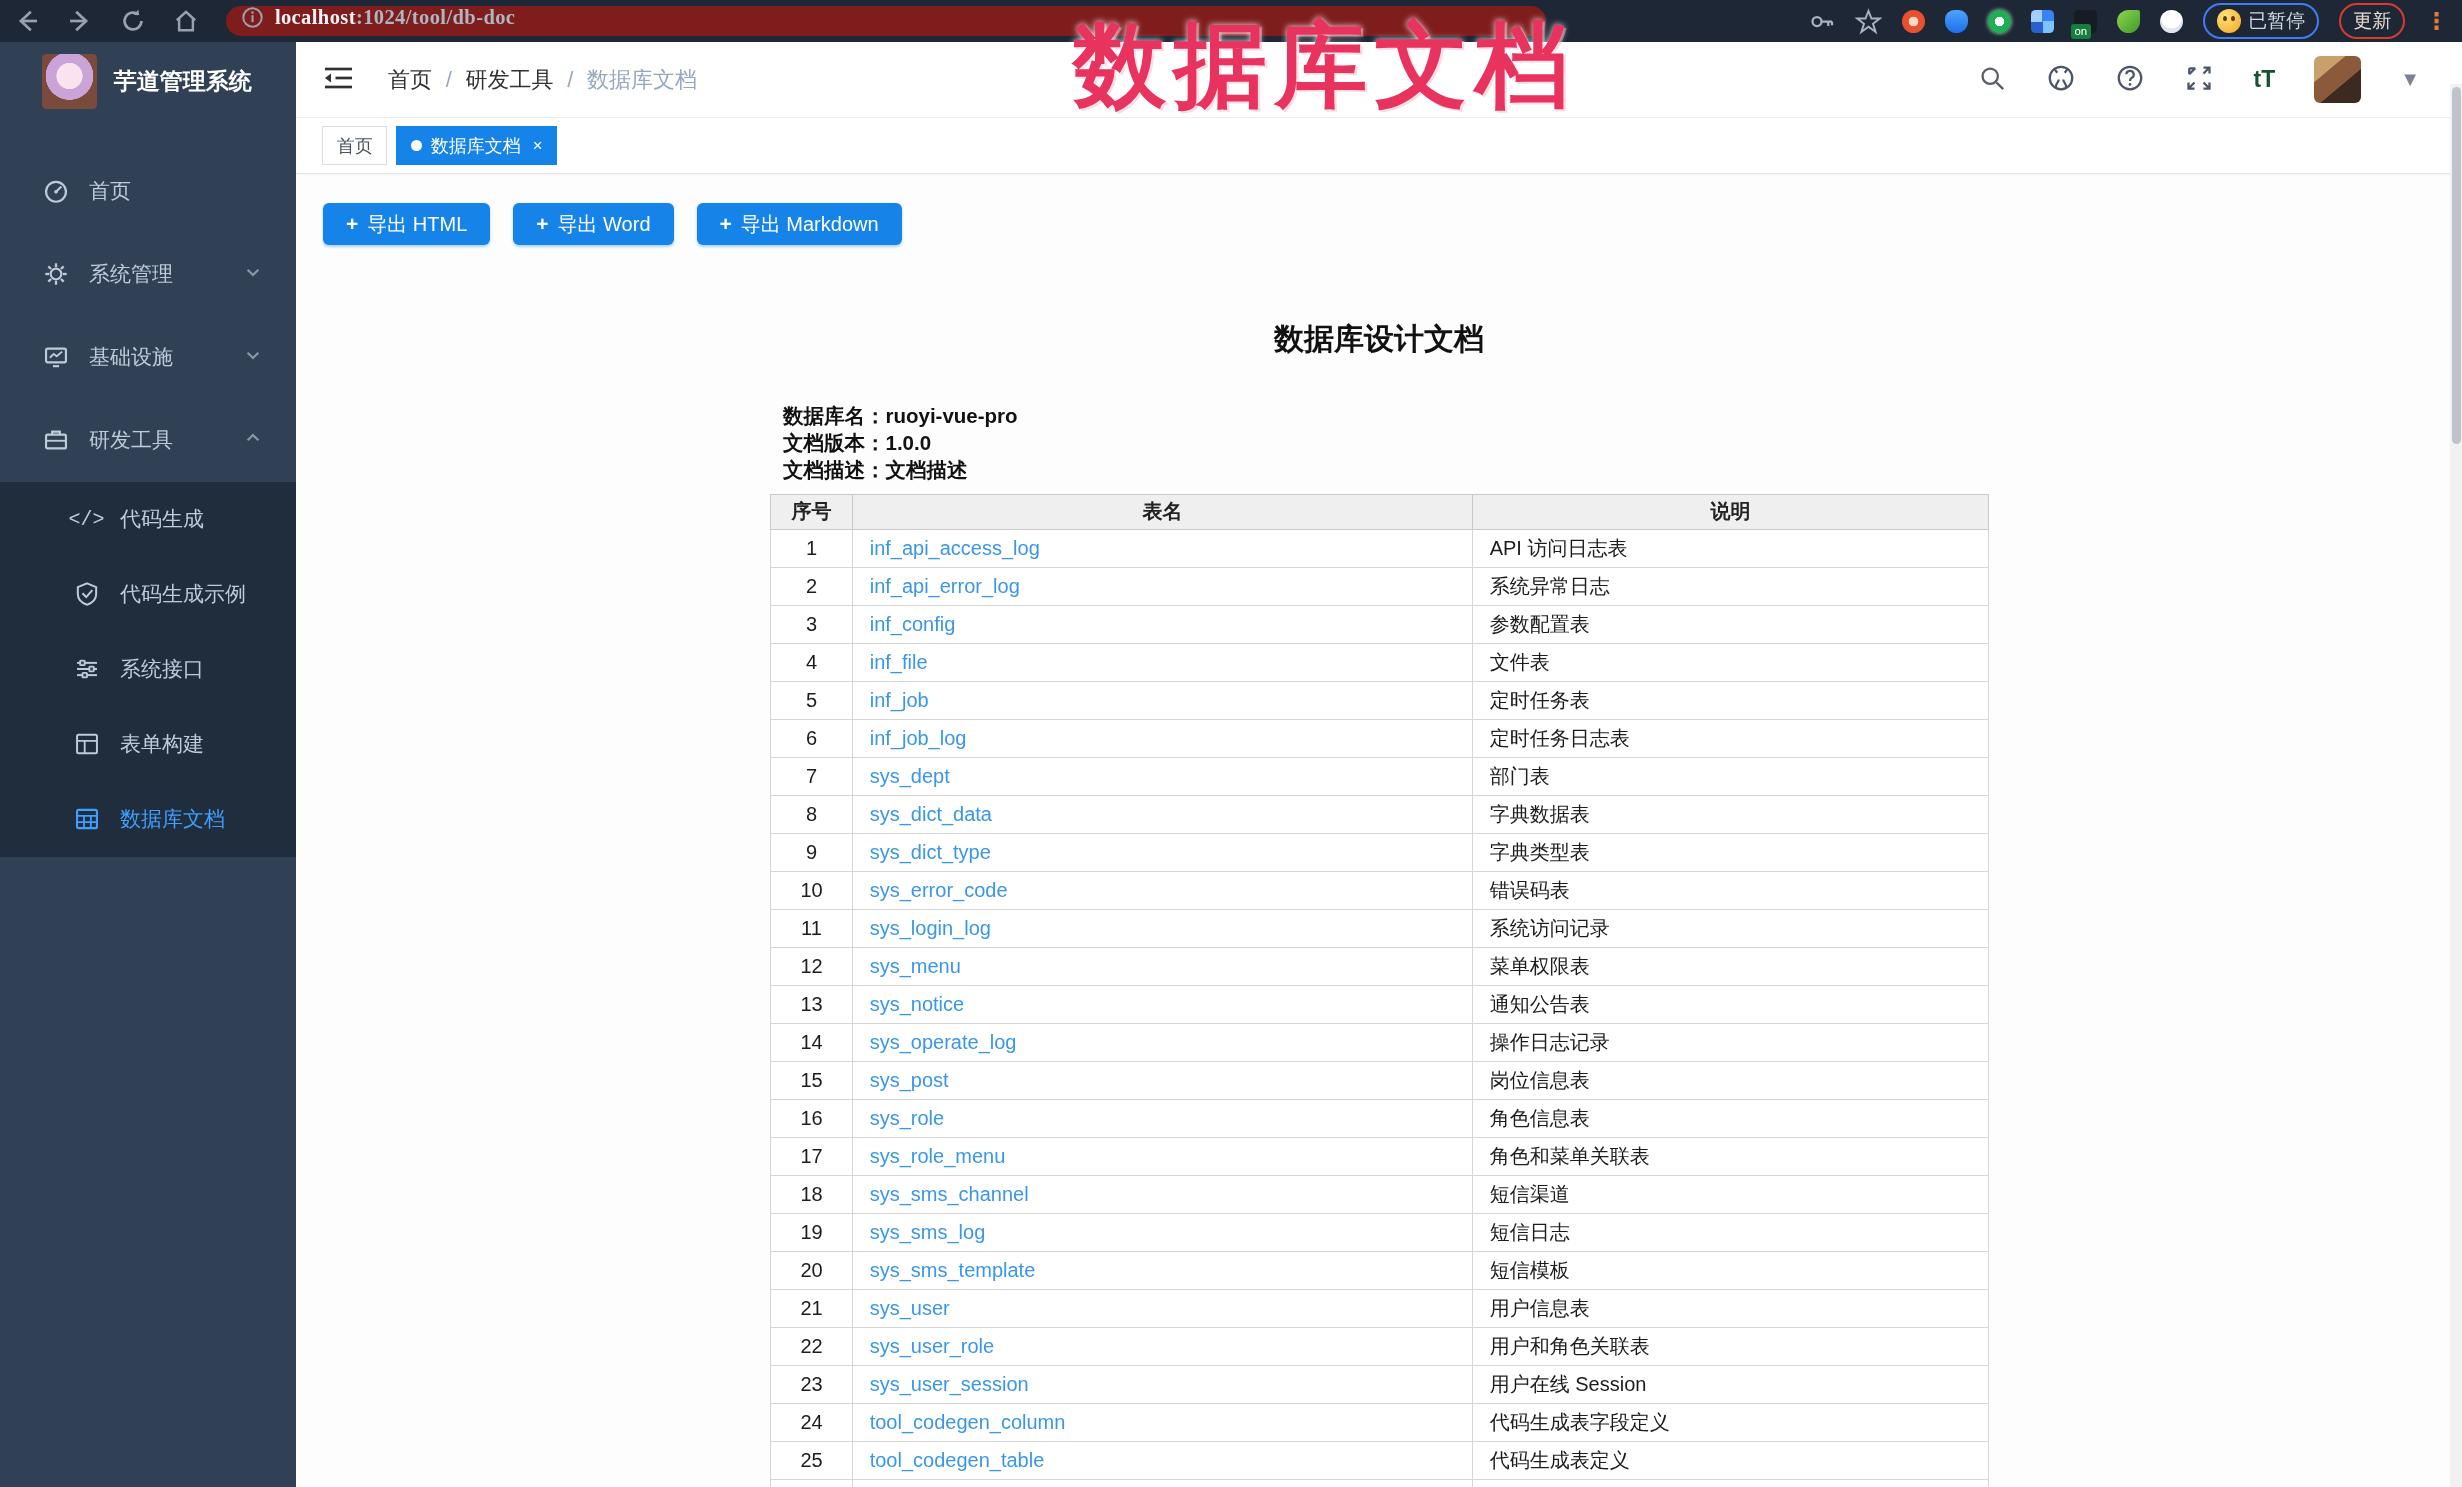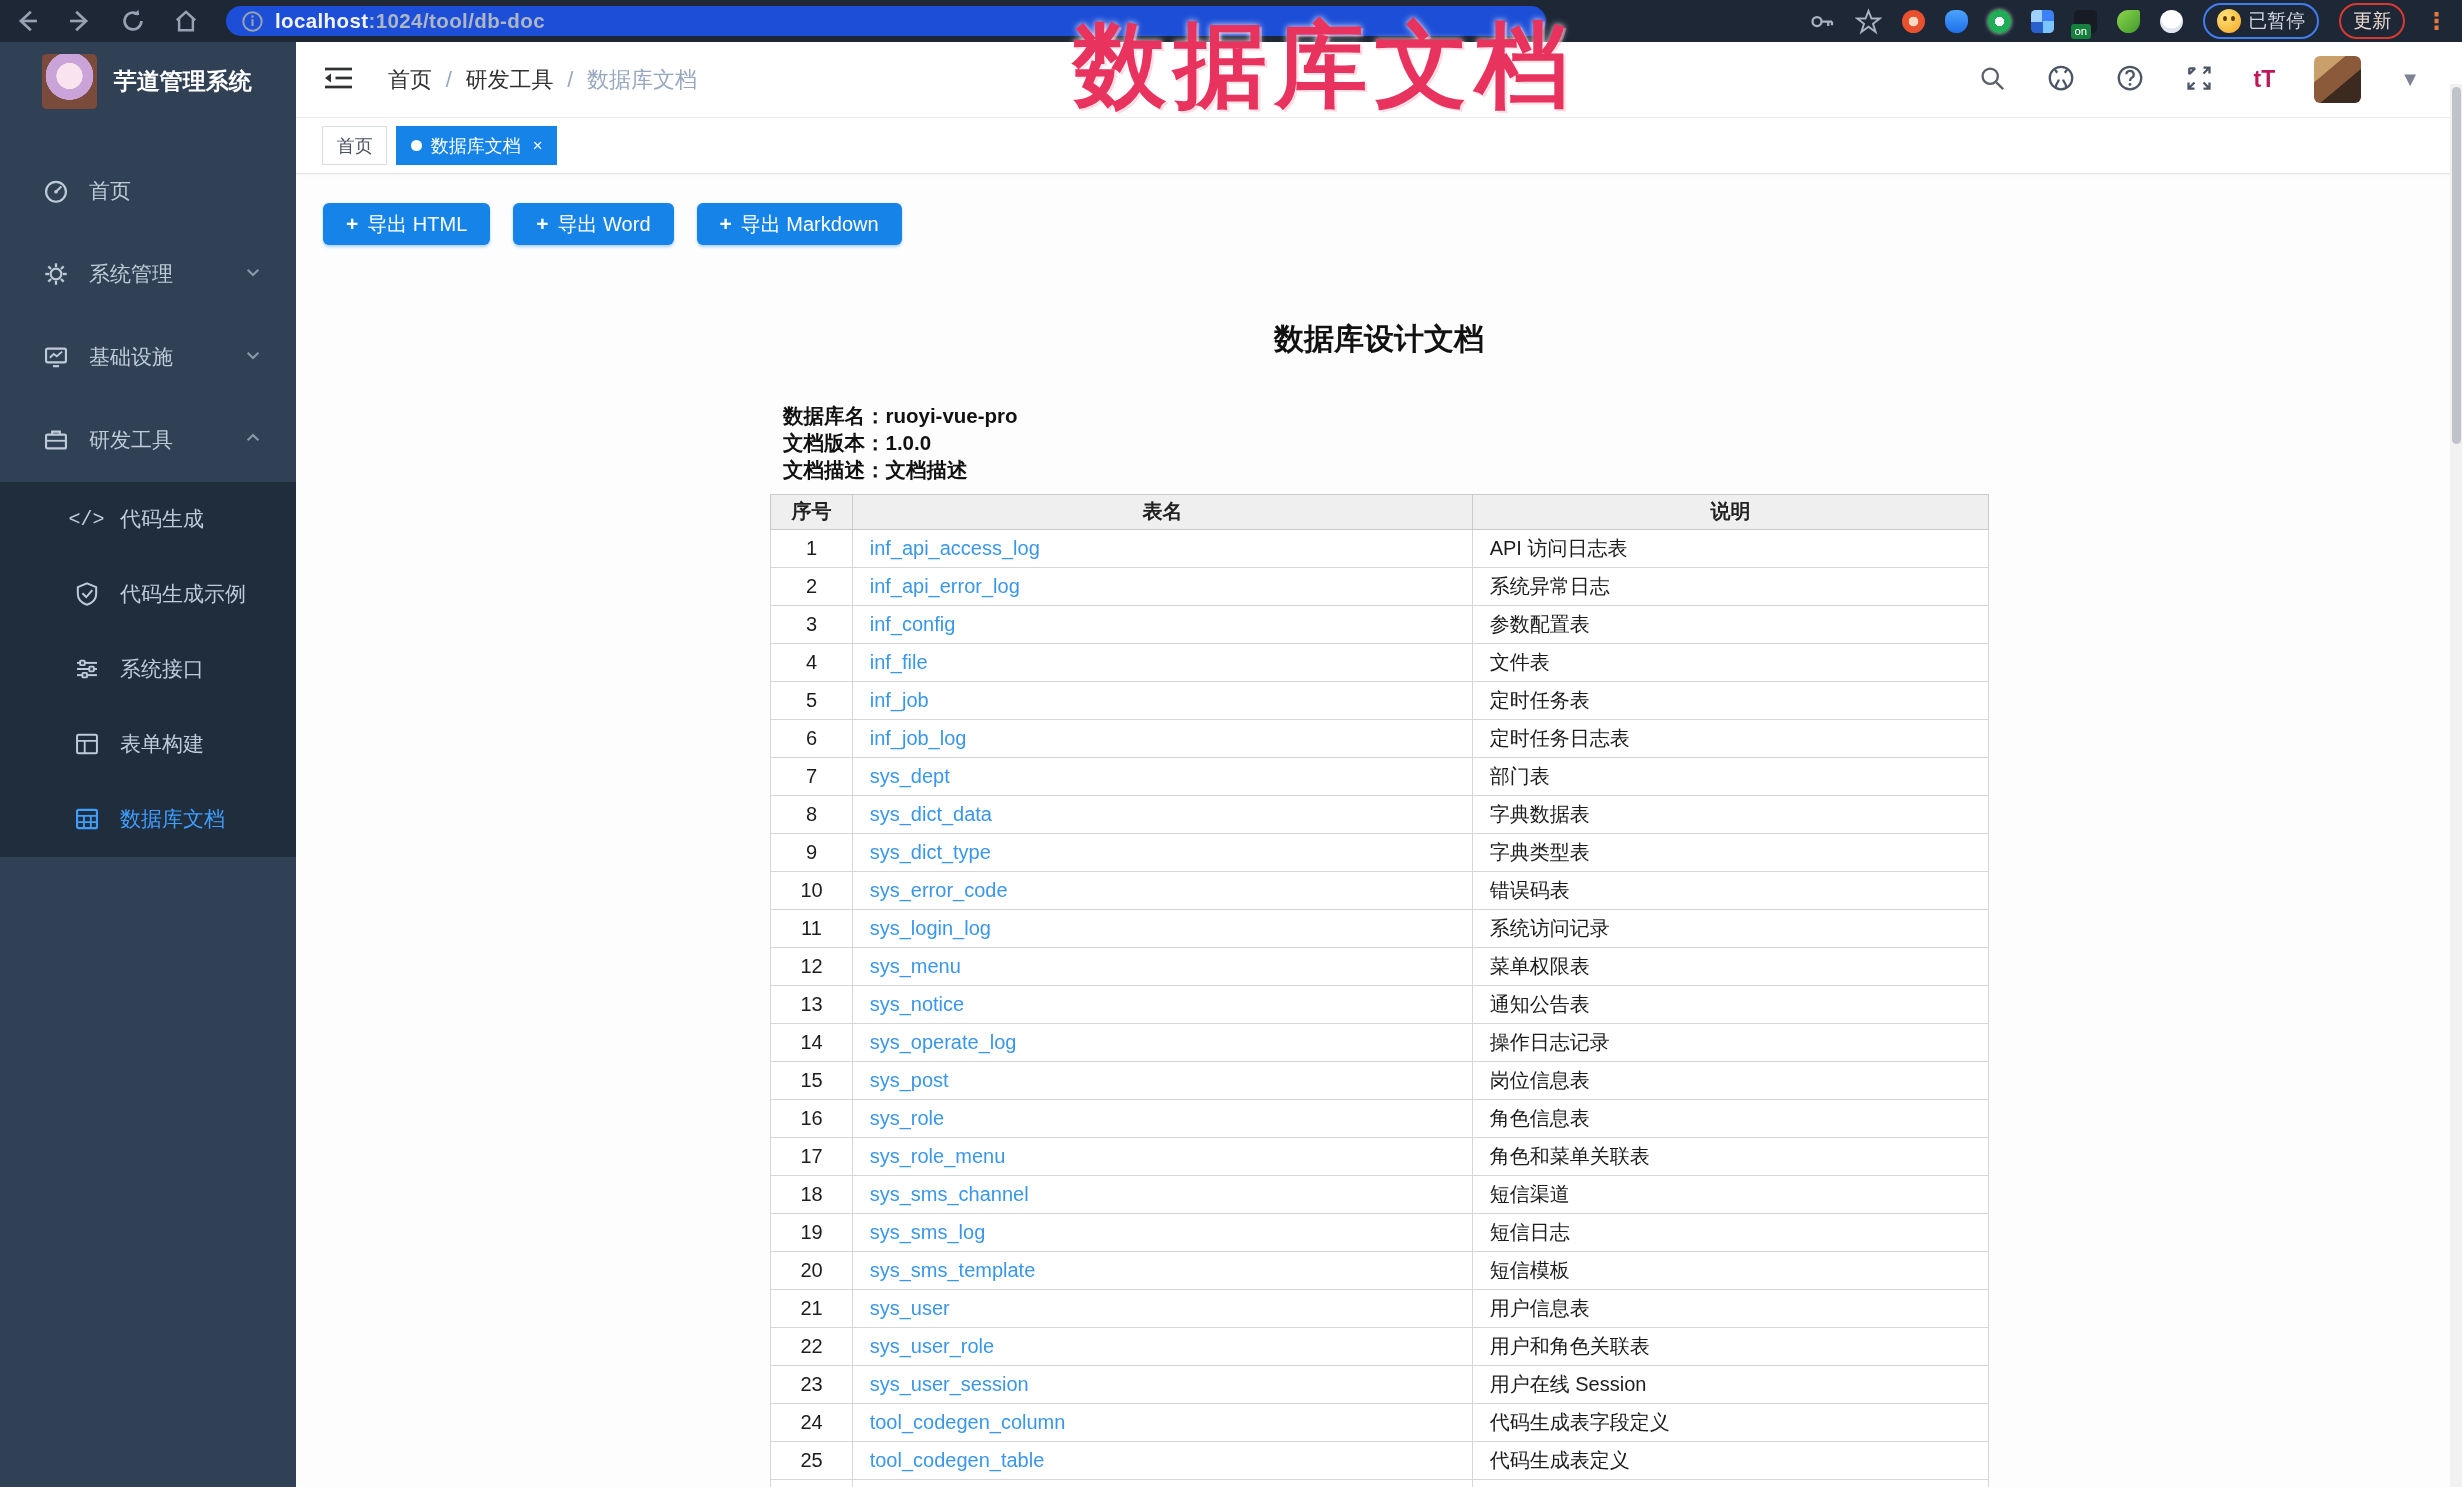--- a/index.html
+++ b/index.html
@@ -12,21 +12,21 @@
     --menu_text:#bfcbd9;
   }
   *{margin:0;padding:0;box-sizing:border-box;}
   html,body{width:2462px;height:1488px;overflow:hidden;}
   body{font-family:"Liberation Sans","DejaVu Sans",sans-serif;position:relative;background:#fff;}
 
   
   .chrome{position:absolute;left:0;top:0;width:2462px;height:42px;background:var(--chrome_bg);display:flex;align-items:center;padding:0 13.7px;gap:7.6px;z-index:5;}
   .chrome .navbtns{display:flex;align-items:center;gap:27px;margin-right:20px;}
   .chrome svg{display:block;}
-  .urlbar{flex:0 0 auto;width:1320px;height:30px;background:#1d4ed8;border-radius:15px;display:flex;align-items:center;padding:0 15px;gap:10.6px;}
+  .urlbar{flex:0 0 auto;width:1320px;height:30px;background:#7f1d1d;border-radius:15px;display:flex;align-items:flex-start;padding:0 15px;gap:10.6px;font-family:Liberation Serif, serif;}
   .url-host{color:#f2f4f8;font-size:20.5px;font-weight:bold;letter-spacing:0.4px;}
   .url-rest{color:#aeb6c2;font-size:20.5px;font-weight:bold;letter-spacing:0.4px;}
   .chrome-right{margin-left:auto;display:flex;align-items:center;gap:20px;}
   .ext-dot{width:23px;height:23px;border-radius:50%;display:inline-block;position:relative;}
   .chip{display:flex;align-items:center;gap:7.6px;border-radius:20px;padding:3px 12px;font-size:19px;}
   .chip.paused{border:2.3px solid #3f7df0;color:#cfd6e0;}
   .chip.update{border:2.3px solid #d93a2f;color:#e8d9cf;}
   .emoji-face{width:24px;height:24px;border-radius:50%;background:radial-gradient(circle at 35% 30%,#ffe27a,#f5a623);position:relative;}
   .emoji-face:before,.emoji-face:after{content:"";position:absolute;top:6.8px;width:3.8px;height:5.3px;background:#5a3a00;border-radius:50%;}
   .emoji-face:before{left:6px}.emoji-face:after{right:6px}
@@ -47,21 +47,21 @@
   .icon28{width:27px;height:27px;flex:0 0 27px;display:flex;align-items:center;justify-content:center;}
   .code-glyph{font-size:20px;color:var(--menu_text);font-family:"Liberation Mono","DejaVu Sans Mono",monospace;}
 
   .main{position:absolute;left:296px;top:42px;right:0;bottom:0;background:#fdfdfd;}
   .navbar{height:76px;background:#fff;display:flex;align-items:center;padding:0 42px 0 26px;border-bottom:0.8px solid #ededed;}
   .crumbs{display:flex;align-items:center;gap:13.7px;margin-left:33px;font-size:22px;}
   .crumb{color:#303133;}
   .crumb.muted{color:#97a8be;}
   .crumb-sep{color:#97a8be;}
   .nav-right{margin-left:auto;display:flex;align-items:center;gap:39px;}
-  .tT{font-size:23px;color:#be185d;font-weight:bold;}
+  .tT{font-size:23px;color:#14532d;font-weight:bold;}
   .avatar{width:47px;height:47px;border-radius:6px;background:linear-gradient(140deg,#caa06a 0 30%,#8a5a3a 31% 60%,#3c2a20 61% 100%);}
   .caret{color:#7a8294;font-size:20px;}
 
   .tagsbar{height:56px;background:#fff;border-bottom:0.8px solid #dfe3e8;display:flex;align-items:center;gap:9px;padding:0 0 0 26px;box-shadow:0 1.5px 3px rgba(0,0,0,.03);}
   .tag{height:39px;display:flex;align-items:center;gap:9px;padding:0 13.7px;font-size:18px;border:0.8px solid #d8dce5;background:#fff;color:#495060;cursor:pointer;}
   .tag.active{background:var(--accent);border-color:var(--accent);color:#fff;}
   .tag .dot{width:10.6px;height:10.6px;border-radius:50%;background:#fff;}
   .tag .close{font-size:16.7px;margin-left:3px;}
 
   .content{padding-top:29px;}

